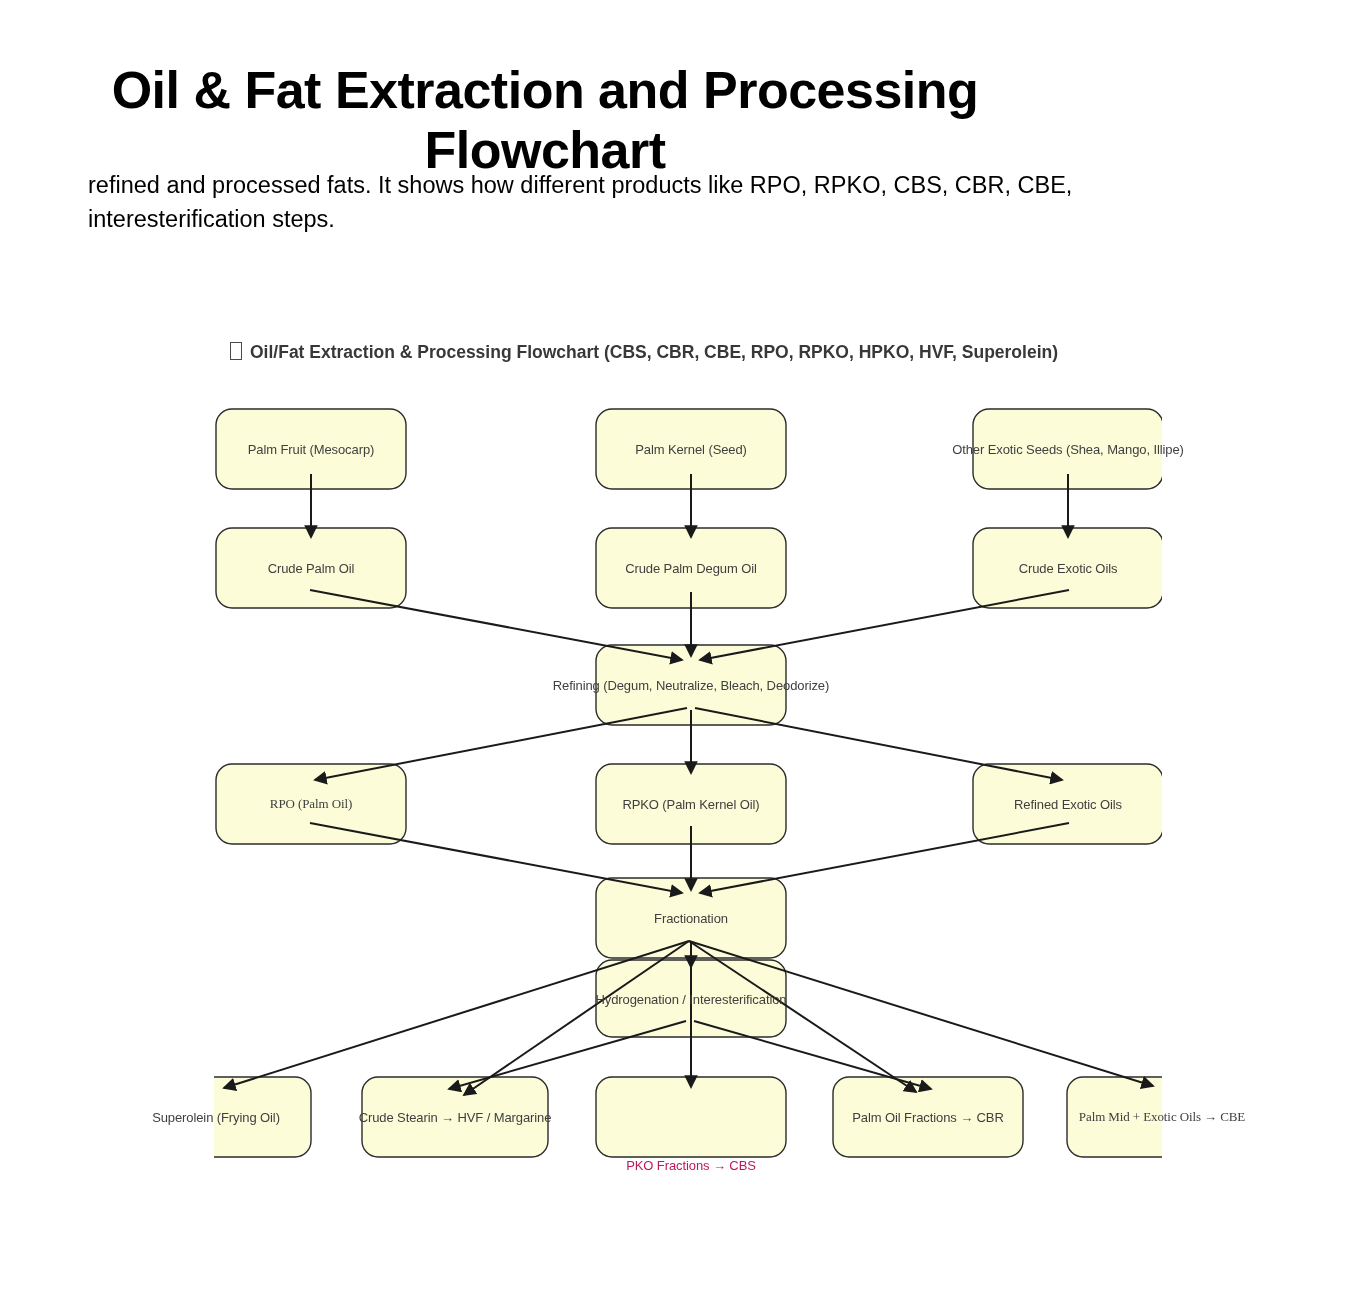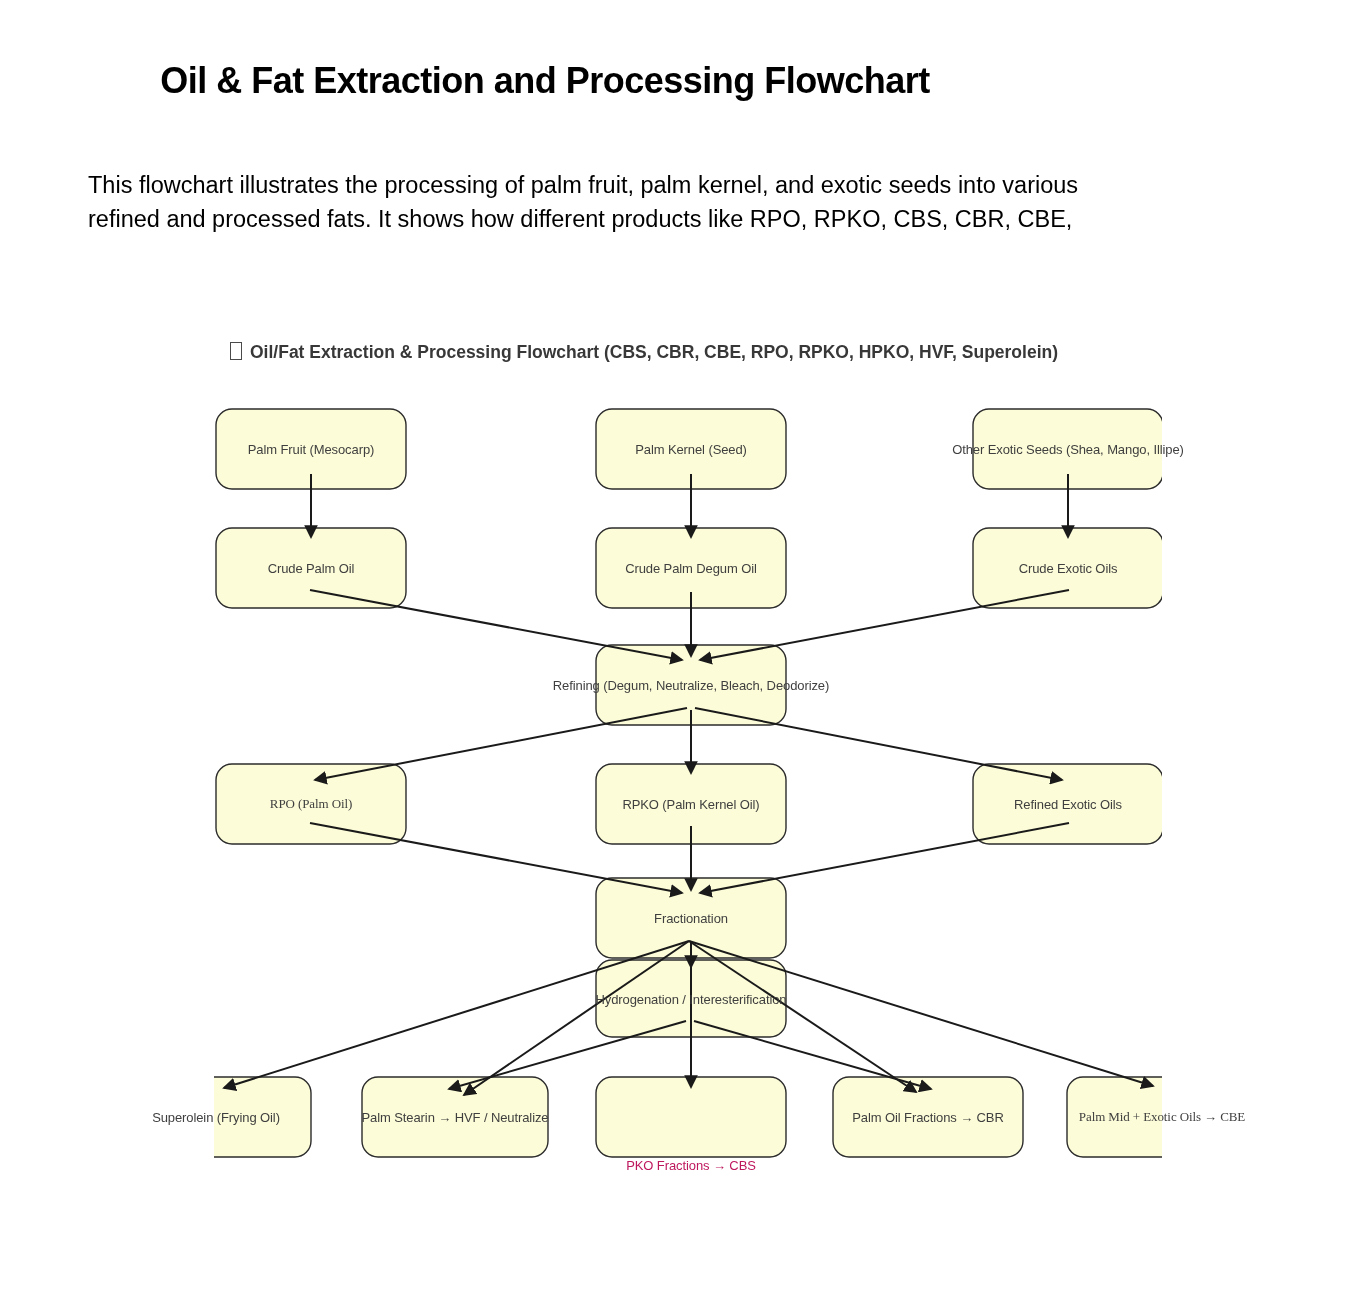--- a/index.html
+++ b/index.html
@@ -2,21 +2,21 @@
 <html><head>
 <meta charset="utf-8">
 <style>
   html,body { margin:0; padding:0; background:#ffffff; }
   body {
     width:1369px; height:1298px; position:relative; overflow:hidden;
     font-family:"Liberation Sans", sans-serif;
   }
   .page-title {
     position:absolute; top:60px; left:0; width:1090px;
-    text-align:center; font-size:36px; font-weight:bold; color:#000;
+    text-align:center; font-size:52px; font-weight:bold; color:#000;
     letter-spacing:-0.5px; margin:0;
   }
   .description {
     position:absolute; top:169px; left:88px; width:1210px;
     font-size:23.5px; line-height:33.5px; color:#000;
   }
   .diagram-heading {
     position:absolute; top:342px; left:230px;
     font-size:17.5px; font-weight:bold; color:#383838; white-space:nowrap;
   }
@@ -32,22 +32,22 @@
     white-space:nowrap; font-size:13px; color:#3f3f3f;
     letter-spacing:-0.1px;
   }
 </style>
 </head>
 <body>
 
 <h1 class="page-title">Oil &amp; Fat Extraction and Processing Flowchart</h1>
 
 <div class="description">
-  <div>This flowchart illustrates the processing of palm fruit, palm kernel, and exotic seeds into various</div>
   <div>refined and processed fats. It shows how different products like RPO, RPKO, CBS, CBR, CBE,</div>
+  <div>interesterification steps.</div>
 </div>
 
 <div class="diagram-heading">
   <span class="tofu"></span><span>Oil/Fat Extraction &amp; Processing Flowchart (CBS, CBR, CBE, RPO, RPKO, HPKO, HVF, Superolein)</span>
 </div>
 
 <div class="diagram">
   <svg id="flow" width="948" height="772" viewBox="0 0 948 772">
       <defs>
         <marker id="arrow" viewBox="0 0 10 10" refX="8.6" refY="5" markerWidth="6.8" markerHeight="6.8" orient="auto-start-reverse">
@@ -103,18 +103,18 @@
       <div class="node-label" style="left: 311px; top: 568px; color: rgb(63, 63, 63);">Crude Palm Oil</div>
       <div class="node-label" style="left: 691px; top: 568px; color: rgb(63, 63, 63);">Crude Palm Degum Oil</div>
       <div class="node-label" style="left: 1068px; top: 568px; color: rgb(63, 63, 63);">Crude Exotic Oils</div>
       <div class="node-label" style="left: 691px; top: 685px; color: rgb(63, 63, 63);">Refining (Degum, Neutralize, Bleach, Deodorize)</div>
       <div class="node-label" style="left: 311px; top: 804px; color: rgb(63, 63, 63); font-family: Liberation Serif, serif;">RPO (Palm Oil)</div>
       <div class="node-label" style="left: 691px; top: 804px; color: rgb(63, 63, 63);">RPKO (Palm Kernel Oil)</div>
       <div class="node-label" style="left: 1068px; top: 804px; color: rgb(63, 63, 63);">Refined Exotic Oils</div>
       <div class="node-label" style="left: 691px; top: 918px; color: rgb(63, 63, 63);">Fractionation</div>
       <div class="node-label" style="left: 691px; top: 998.5px; color: rgb(63, 63, 63);">Hydrogenation / Interesterification</div>
       <div class="node-label" style="left: 216px; top: 1117px; color: rgb(63, 63, 63);">Superolein (Frying Oil)</div>
-      <div class="node-label" style="left: 455px; top: 1117px; color: rgb(63, 63, 63);">Palm Stearin → HVF / Neutralize</div>
+      <div class="node-label" style="left: 455px; top: 1117px; color: rgb(63, 63, 63);">Crude Stearin → HVF / Margarine</div>
       <div class="node-label" style="left: 691px; top: 1117px; color: #be185d; margin-top: 48px;">PKO Fractions → CBS</div>
       <div class="node-label" style="left: 928px; top: 1117px; color: rgb(63, 63, 63);">Palm Oil Fractions → CBR</div>
       <div class="node-label" style="left: 1162px; top: 1117px; color: rgb(63, 63, 63); font-family: Liberation Serif, serif;">Palm Mid + Exotic Oils → CBE</div>
     </div>
 </div>
 
 </body></html>

